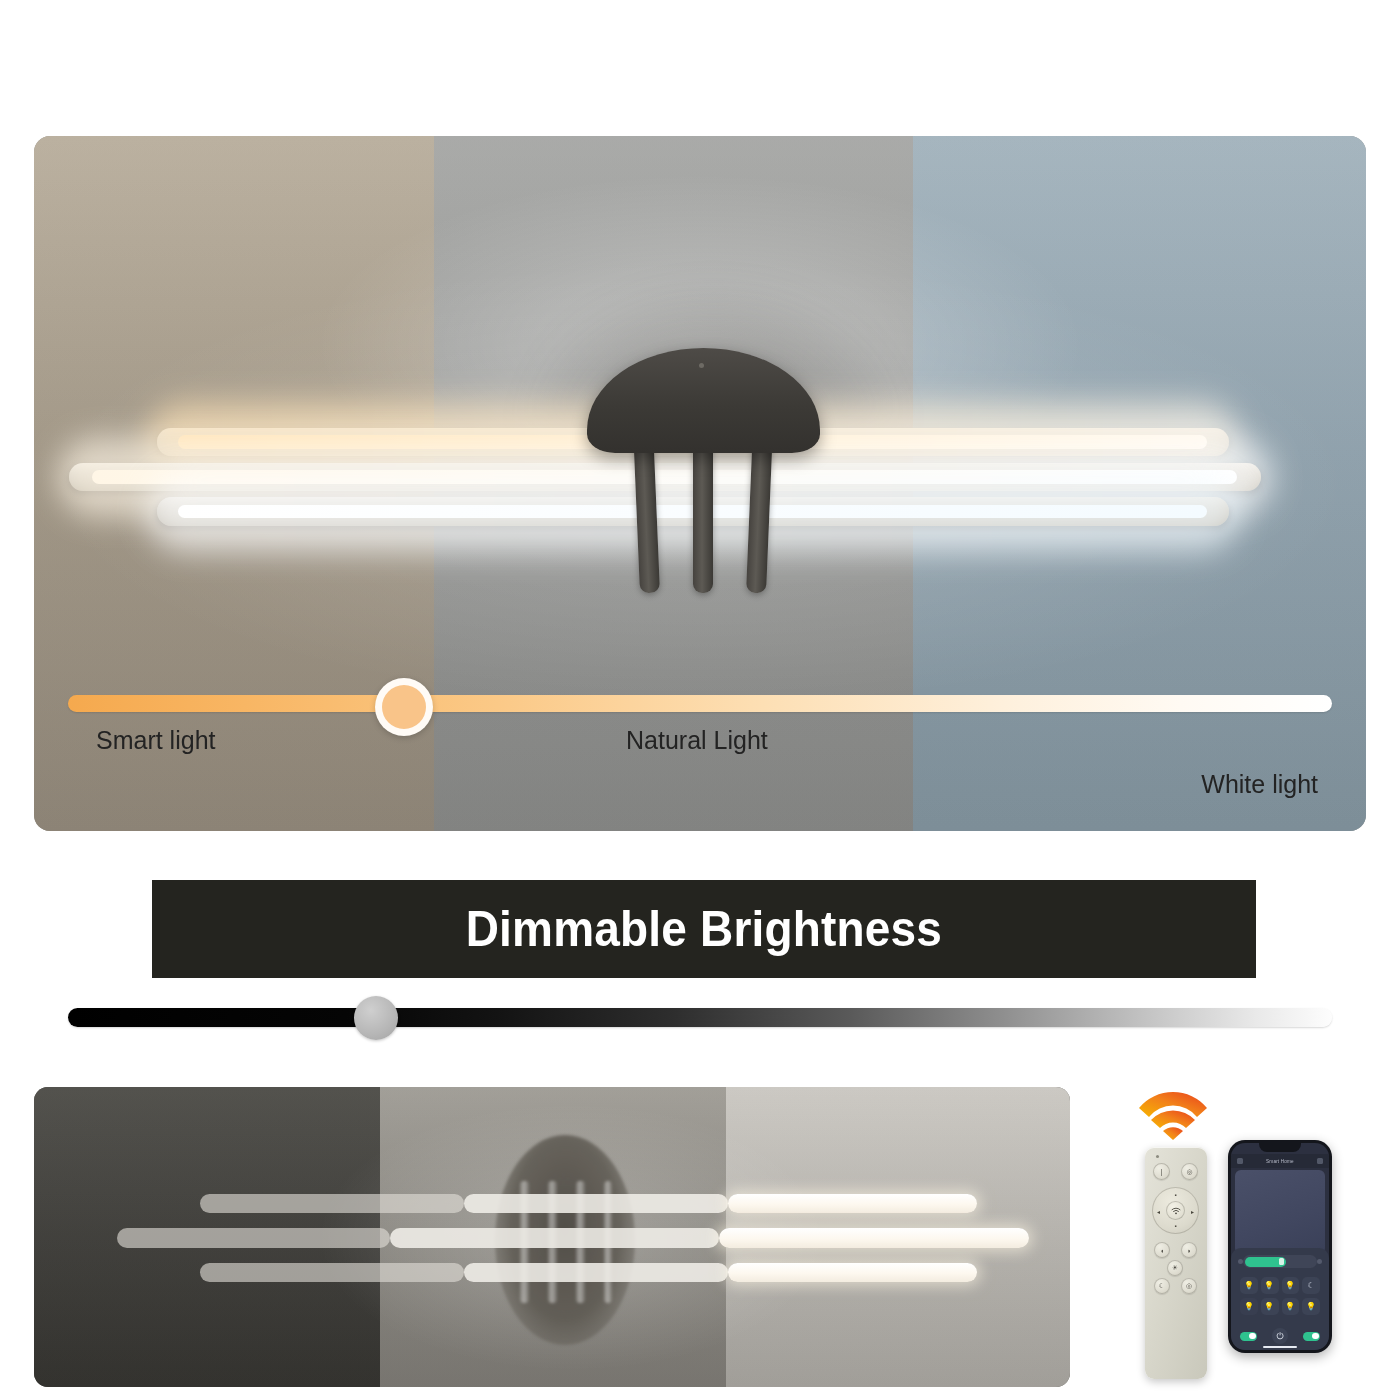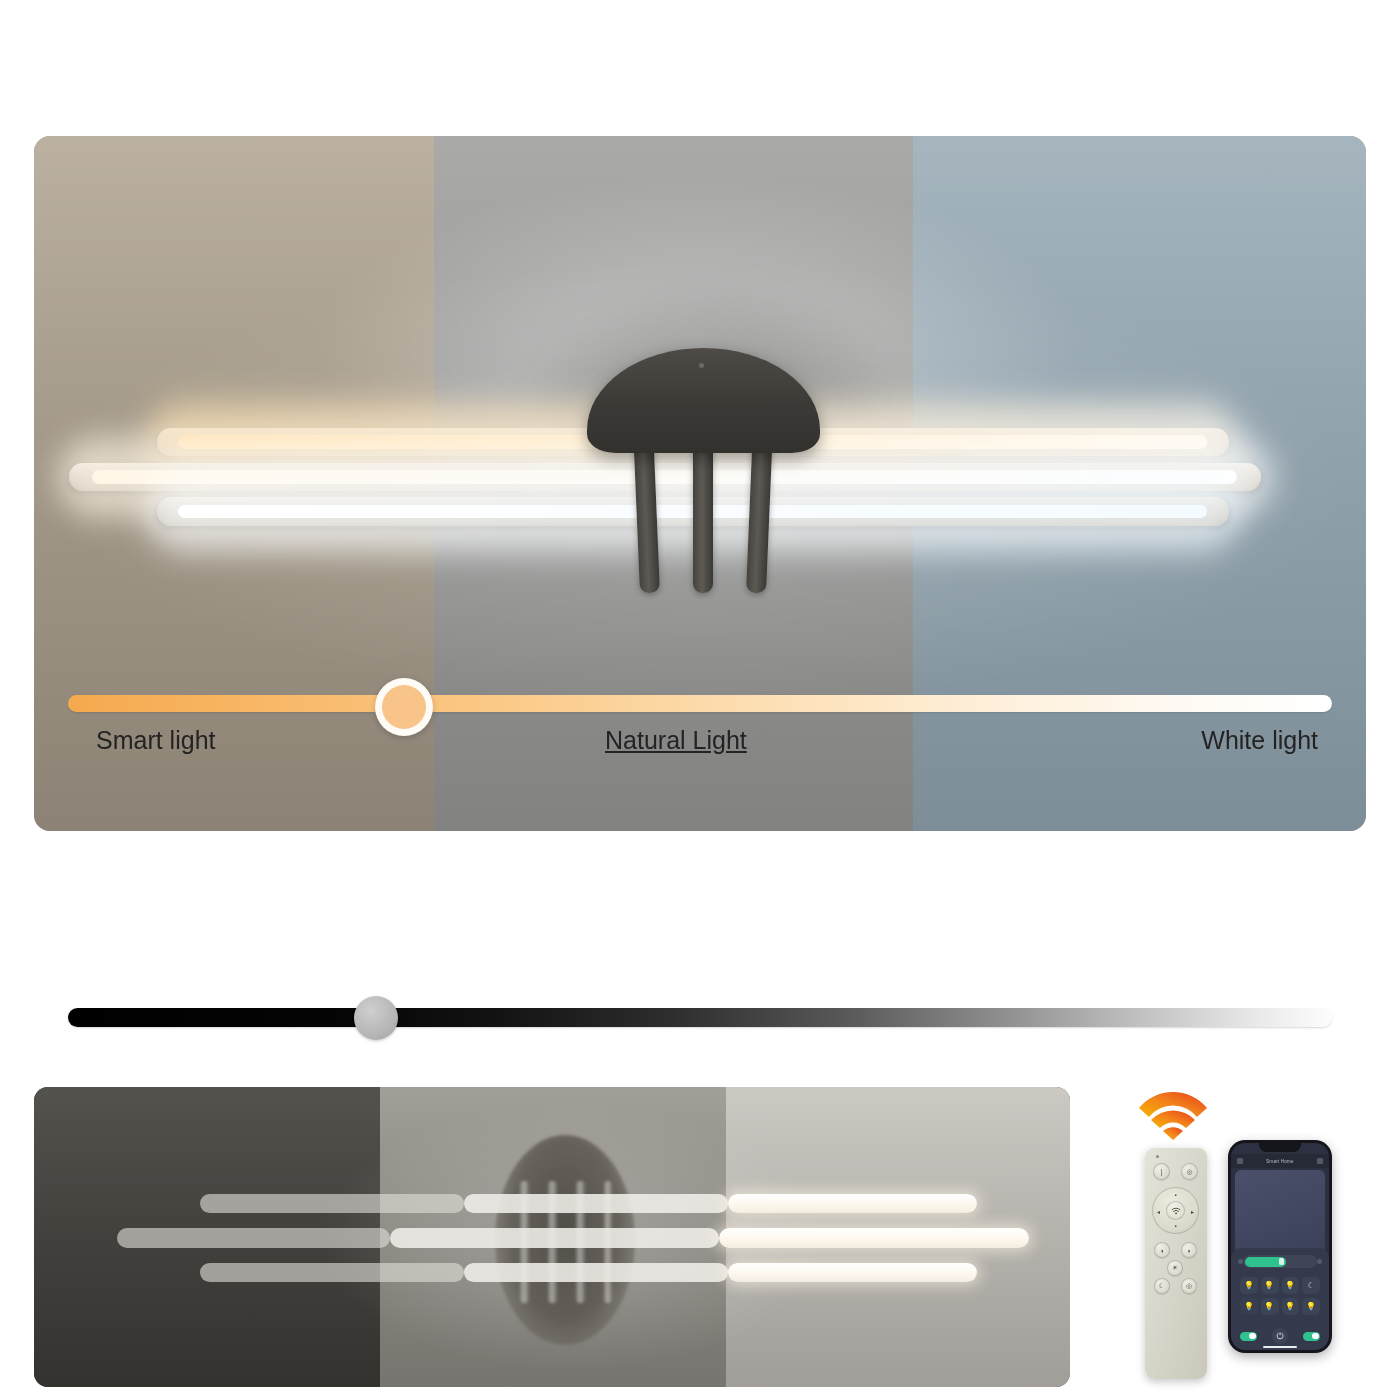--- a/index.html
+++ b/index.html
@@ -169,22 +169,22 @@
     position: absolute; left: 34px; top: 726px;
     width: 1332px; height: 34px;
   }
   .ct-label {
     position: absolute;
     font-size: 25px;
     color: #232323;
     white-space: nowrap;
   }
   .ct-label-warm    { left: 62px; }
-  .ct-label-natural { left: 571px; text-decoration: underline; }
-  .ct-label-white   { right: 48px; }
+  .ct-label-natural { left: 592px; }
+  .ct-label-white   { right: 48px; margin-top: 44px; }
 
   
   .br-slider-wrap { position: absolute; left: 68px; top: 1004px; width: 1264px; height: 26px; }
   .br-track {
     position: absolute; left: 0; top: 4px;
     width: 100%; height: 19px;
     border-radius: 999px;
     background: linear-gradient(90deg, #000000 0%, #050505 22%, #131313 34%, #2e2e2e 48%, #5a5a5a 62%, #8f8f8f 74%, #c2c2c2 85%, #e9e9e9 94%, #fdfdfd 100%);
     box-shadow: 0 1px 2px rgba(0,0,0,0.16);
   }
@@ -485,20 +485,23 @@
     <div class="ct-track"></div>
     <div class="ct-thumb"></div>
   </div>
 
   <div class="ct-labels">
     <span class="ct-label ct-label-warm">Smart light</span>
     <span class="ct-label ct-label-natural">Natural Light</span>
     <span class="ct-label ct-label-white">White light</span>
   </div>
 
+  <div class="banner banner-db">
+    <span class="banner-text">Dimmable Brightness</span>
+  </div>
 
   <div class="br-slider-wrap">
     <div class="br-track"></div>
     <div class="br-thumb"></div>
   </div>
 
 
   <div class="photo-db">
     <div class="dbzone dbzone-dim"></div>
     <div class="dbzone dbzone-mid"></div>

